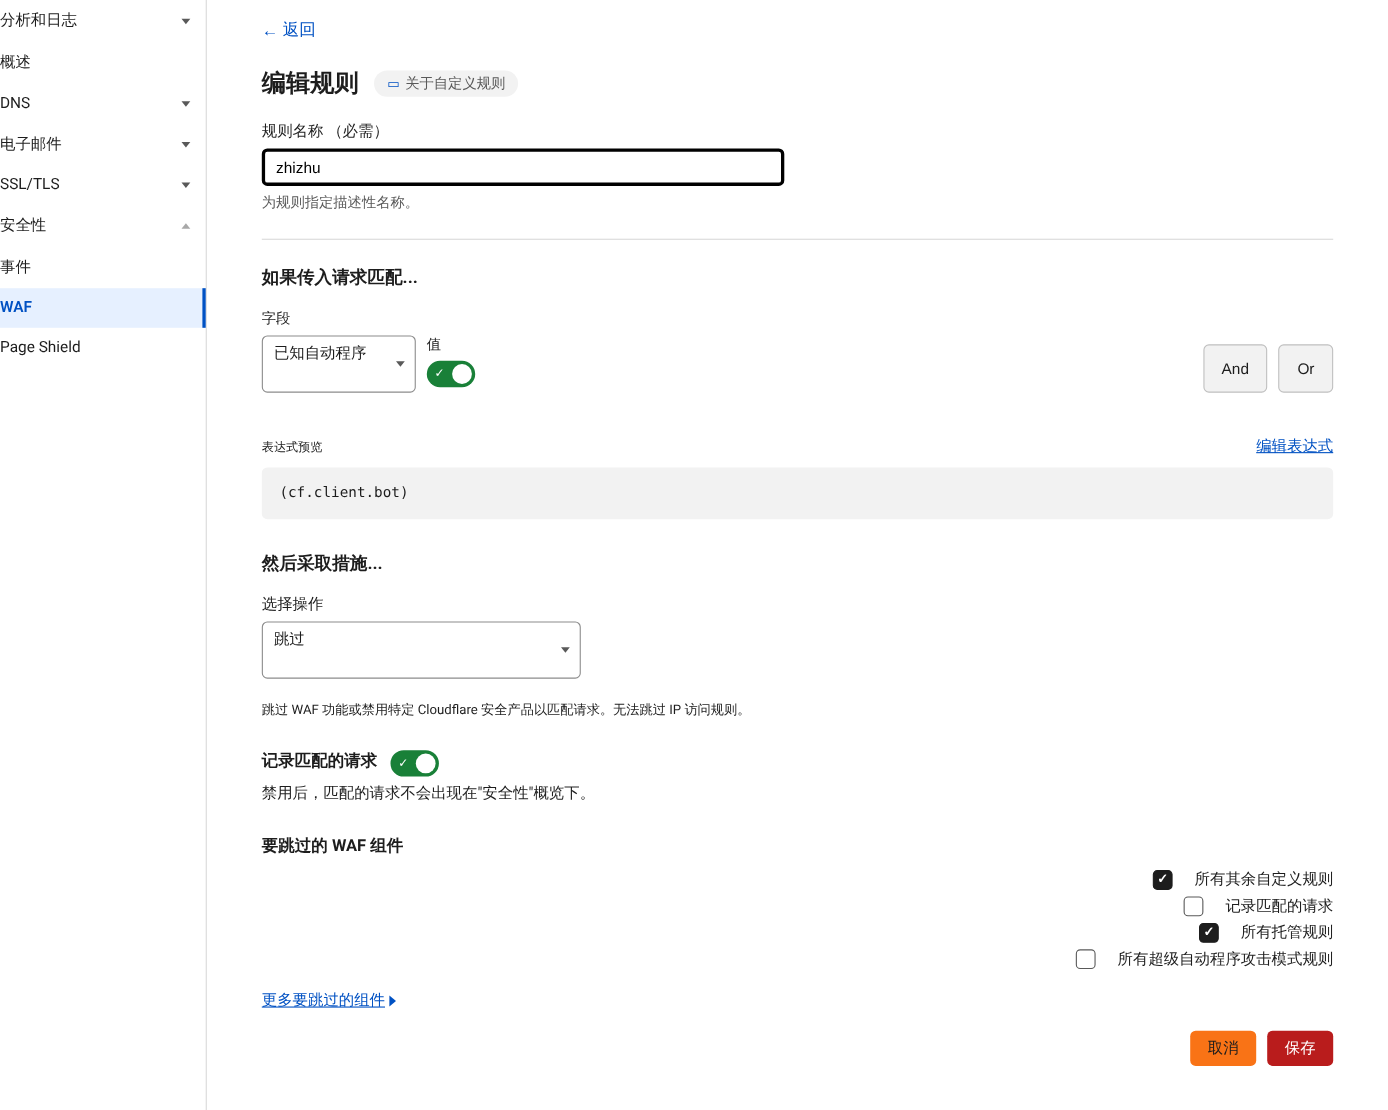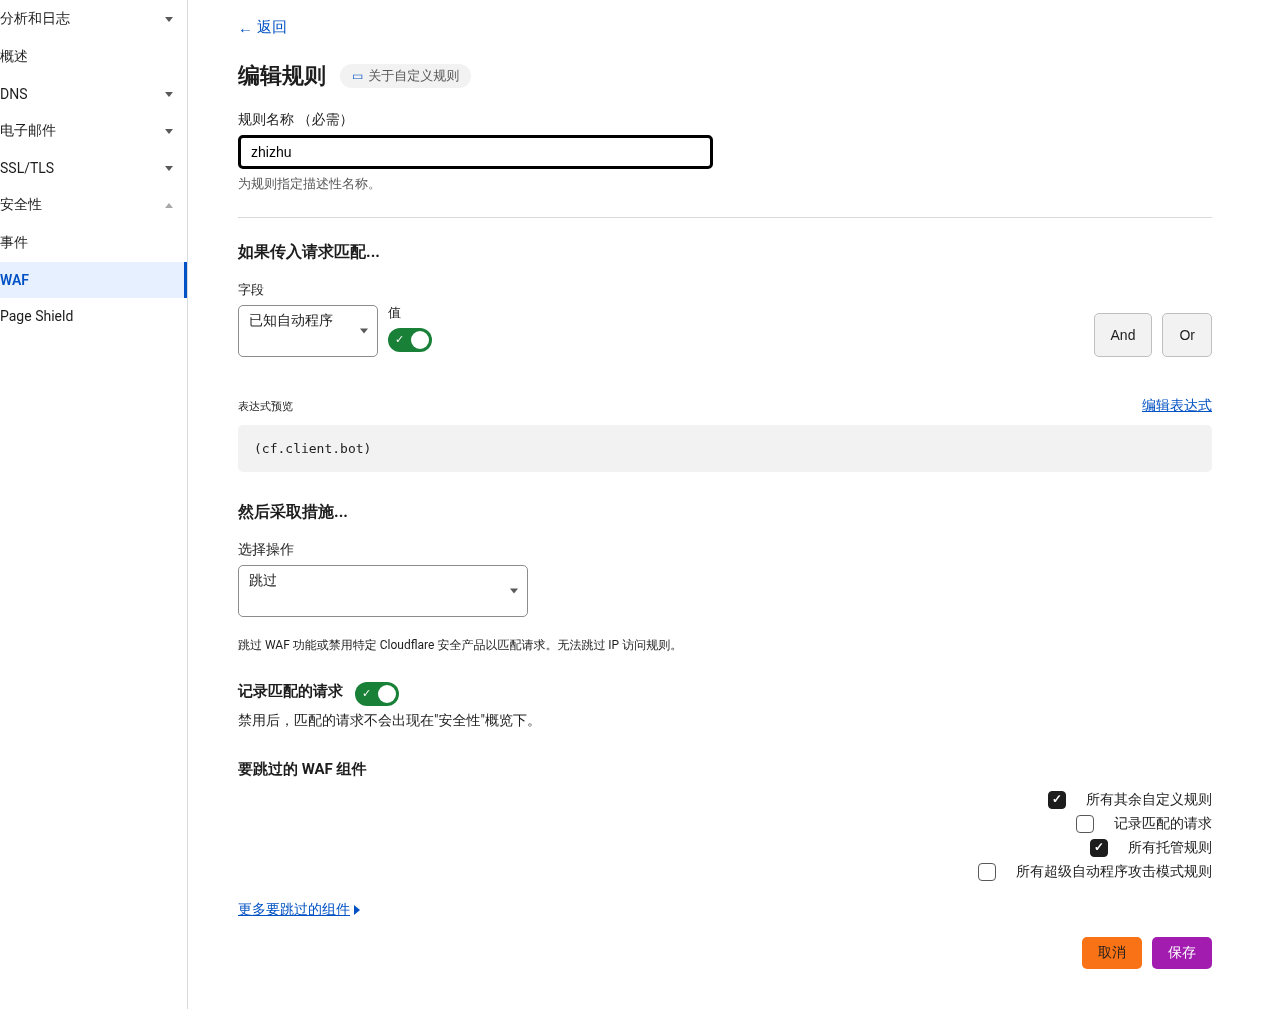--- a/index.html
+++ b/index.html
@@ -300,21 +300,21 @@
       border-radius: 5px;
       font-size: 14px;
       cursor: pointer;
       border: none;
     }
     .btn-secondary {
       background: #f97316;
       color: #1d1d1d;
     }
     .btn-primary {
-      background: #a21caf;
+      background: #b91c1c;
       color: #fff;
     }
     
     .bottom-border {
       border-bottom: 1px solid #d9d9d9;
       margin-top: 60px;
     }
   </style>
 </head>
 <body>

